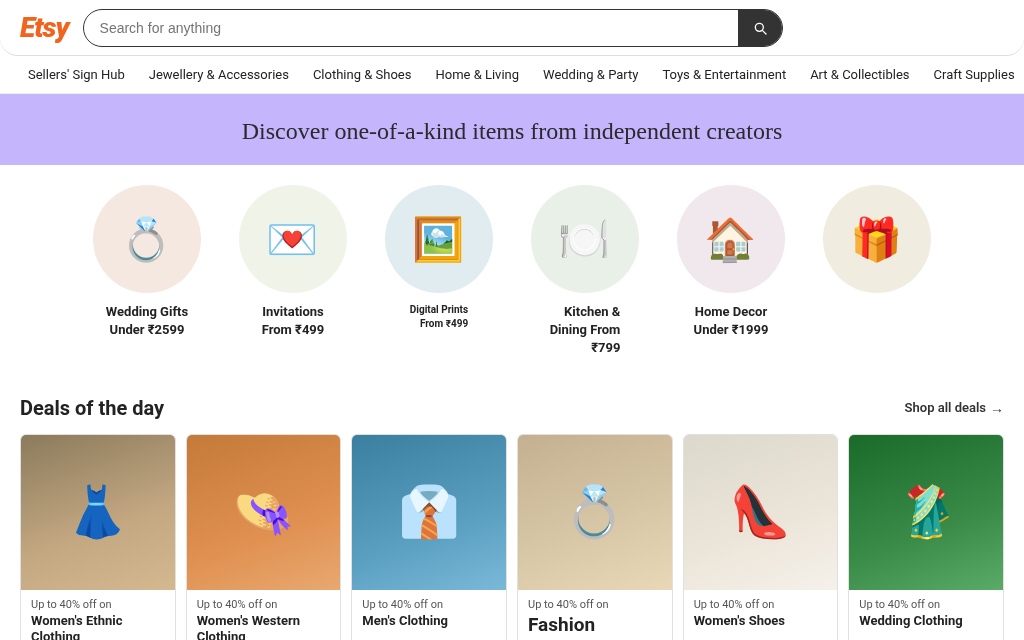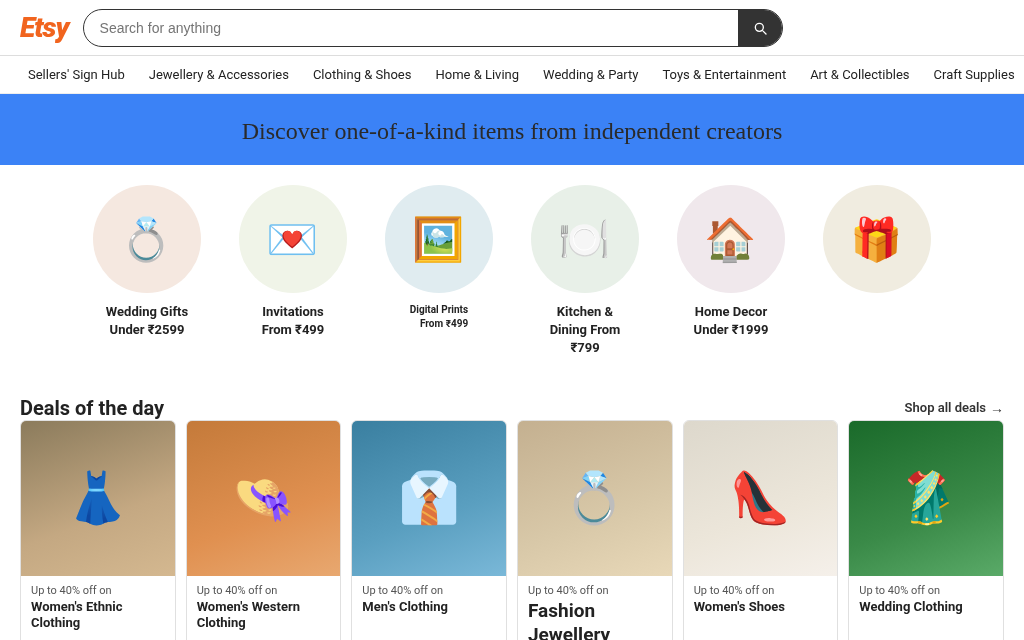--- a/index.html
+++ b/index.html
@@ -2,21 +2,21 @@
 <html><head>
   <meta charset="utf-8">
   <style>
     * { box-sizing: border-box; margin: 0; padding: 0; }
     body { font-family: -apple-system, BlinkMacSystemFont, 'Segoe UI', Roboto, sans-serif; background: #fff; color: #222; font-size: 14px; }
   </style>
 </head>
 <body>
 
 <header>
-  <div style="display:flex;align-items:center;padding:8px 20px;border-bottom:1px solid #ddd;background:#fff;gap:14px;height:56px;">
+  <div style="display:flex;align-items:center;padding:8px 20px;border-bottom:1px solid #ddd;background:#fff;gap:14px;height:56px;border-radius:18px;">
     <div style="font-size:28px;font-weight:900;color:#F1641E;font-style:italic;letter-spacing:-1px;cursor:pointer;">Etsy</div>
 
     <div style="flex:1;display:flex;align-items:center;border:1.5px solid #333;border-radius:24px;overflow:hidden;height:38px;max-width:700px;">
       <input type="text" style="flex: 1 1 0%; border: none; outline: none; padding: 0px 16px; font-size: 14px; color: rgb(85, 85, 85); background: transparent;" placeholder="Search for anything">
       <button style="background:#333;border:none;padding:0 14px;height:100%;cursor:pointer;display:flex;align-items:center;justify-content:center;">
         <svg viewBox="0 0 24 24" width="16" height="16" fill="#fff">
             <path d="M21 21l-4.35-4.35M17 11A6 6 0 1 1 5 11a6 6 0 0 1 12 0z" stroke="#fff" stroke-width="2" fill="none" stroke-linecap="round"></path>
           </svg>
       </button>
     </div>
@@ -29,21 +29,21 @@
     <span style="padding:0 12px;font-size:13px;cursor:pointer;height:38px;display:inline-flex;align-items:center;">Clothing &amp; Shoes</span>
     <span style="padding:0 12px;font-size:13px;cursor:pointer;height:38px;display:inline-flex;align-items:center;">Home &amp; Living</span>
     <span style="padding:0 12px;font-size:13px;cursor:pointer;height:38px;display:inline-flex;align-items:center;">Wedding &amp; Party</span>
     <span style="padding:0 12px;font-size:13px;cursor:pointer;height:38px;display:inline-flex;align-items:center;">Toys &amp; Entertainment</span>
     <span style="padding:0 12px;font-size:13px;cursor:pointer;height:38px;display:inline-flex;align-items:center;">Art &amp; Collectibles</span>
     <span style="padding:0 12px;font-size:13px;cursor:pointer;height:38px;display:inline-flex;align-items:center;">Craft Supplies</span>
 
   </nav>
 </header>
 
-<section style="background:#3b82f6;padding:24px 20px 0;text-align:center;">
+<section style="background:#c4b5fd;padding:24px 20px 0;text-align:center;">
   <h1 style="font-size:24px;font-weight:400;color:#2a2a2a;font-family:Georgia,serif;margin-bottom:20px;">Discover one-of-a-kind items from independent creators</h1>
 
   <div style="display:flex;justify-content:center;gap:16px;flex-wrap:nowrap;background:#fff;padding:20px 10px 0;margin:0 -20px;">
 
     <div style="display:flex;flex-direction:column;align-items:center;cursor:pointer;width:130px;padding-bottom:16px;">
       <div style="width:108px;height:108px;border-radius:50%;overflow:hidden;background:#f5e8e0;margin-bottom:10px;display:flex;align-items:center;justify-content:center;font-size:42px;">💍</div>
       <span style="font-size:13px;font-weight:700;text-align:center;line-height:1.4;">Wedding Gifts<br>Under ₹2599</span>
     </div>
 
     <div style="display:flex;flex-direction:column;align-items:center;cursor:pointer;width:130px;padding-bottom:16px;">
@@ -51,37 +51,37 @@
       <span style="font-size:13px;font-weight:700;text-align:center;line-height:1.4;">Invitations<br>From ₹499</span>
     </div>
 
     <div style="display:flex;flex-direction:column;align-items:center;cursor:pointer;width:130px;padding-bottom:16px;">
       <div style="width:108px;height:108px;border-radius:50%;overflow:hidden;background:#e0ecf0;margin-bottom:10px;display:flex;align-items:center;justify-content:center;font-size:42px;">🖼️</div>
       <span style="font-size:10px;font-weight:700;text-align:right;line-height:1.4;">Digital Prints<br>From ₹499</span>
     </div>
 
     <div style="display:flex;flex-direction:column;align-items:center;cursor:pointer;width:130px;padding-bottom:16px;">
       <div style="width:108px;height:108px;border-radius:50%;overflow:hidden;background:#e8f0e8;margin-bottom:10px;display:flex;align-items:center;justify-content:center;font-size:42px;">🍽️</div>
-      <span style="font-size:13px;font-weight:700;text-align:center;line-height:1.4;">Kitchen &amp;<br>Dining From<br>₹799</span>
+      <span style="font-size:13px;font-weight:700;text-align:right;line-height:1.4;">Kitchen &amp;<br>Dining From<br>₹799</span>
     </div>
 
     <div style="display:flex;flex-direction:column;align-items:center;cursor:pointer;width:130px;padding-bottom:16px;">
       <div style="width:108px;height:108px;border-radius:50%;overflow:hidden;background:#f0e8ec;margin-bottom:10px;display:flex;align-items:center;justify-content:center;font-size:42px;">🏠</div>
       <span style="font-size:13px;font-weight:700;text-align:center;line-height:1.4;">Home Decor<br>Under ₹1999</span>
     </div>
 
     <div style="display:flex;flex-direction:column;align-items:center;cursor:pointer;width:130px;padding-bottom:16px;">
       <div style="width:108px;height:108px;border-radius:50%;overflow:hidden;background:#f0ece0;margin-bottom:10px;display:flex;align-items:center;justify-content:center;font-size:42px;">🎁</div>
     </div>
 
   </div>
 </section>
 
 <section style="padding:22px 20px 16px;">
-  <div style="display:flex;align-items:center;justify-content:space-between;">
+  <div style="display:flex;align-items:center;justify-content:space-between;margin-bottom:14px;">
     <h2 style="font-size:20px;font-weight:700;">Deals of the day</h2>
     <span style="font-size:13px;color:#333;cursor:pointer;display:flex;align-items:center;gap:4px;font-weight:600;">
       <span>Shop all deals</span>
       <span style="font-size:14px;">→</span>
     </span>
   </div>
 
   <div style="display:grid;grid-template-columns:repeat(6,1fr);gap:10px;">
 
     <div style="border:1px solid #e0e0e0;border-radius:6px;overflow:hidden;cursor:pointer;">

